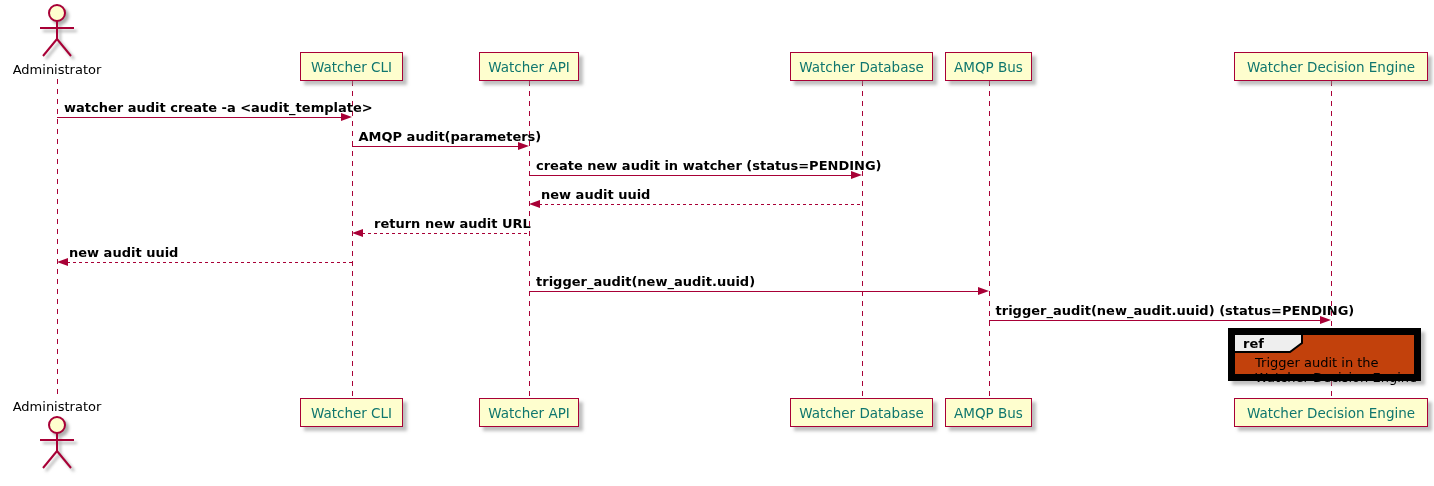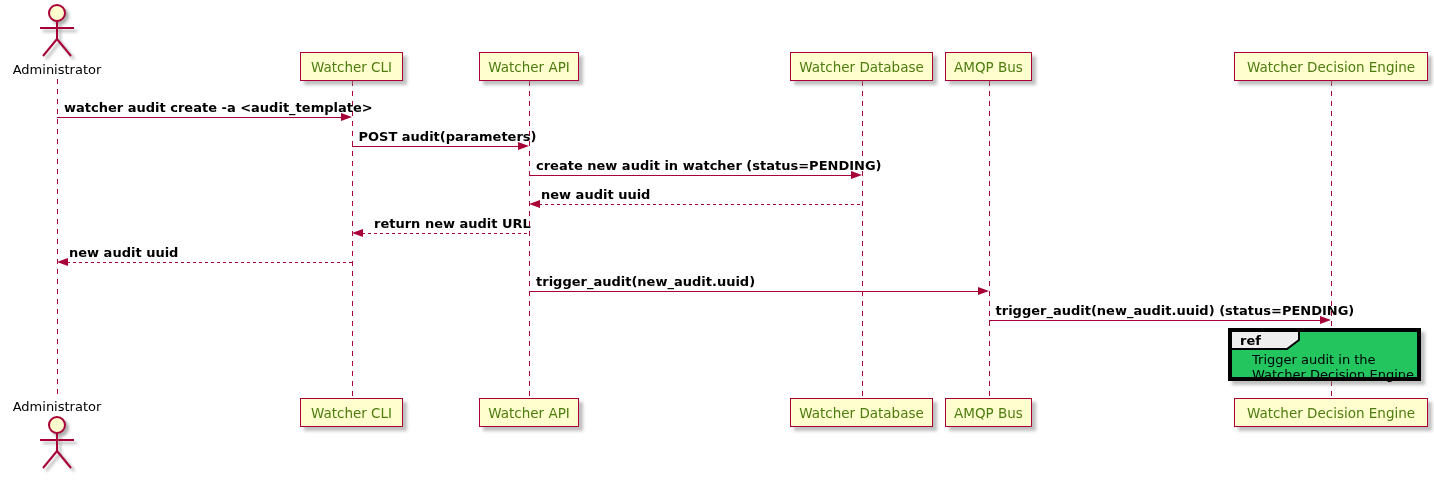--- a/index.html
+++ b/index.html
@@ -4,40 +4,40 @@
 <style>
   html,body{margin:0;padding:0;background:#ffffff;}
   #stage{
     position:relative;width:1434px;height:486px;background:#ffffff;
     font-family:"DejaVu Sans","Liberation Sans",sans-serif;overflow:hidden;
   }
   .pbox{
     position:absolute;background:#FEFECE;border:1.6px solid #A80036;
     box-shadow:4px 4px 3px rgba(140,140,140,0.55);
     display:flex;align-items:center;justify-content:center;
-    font-size:13.5px;color:#4d7c0f;box-sizing:border-box;white-space:nowrap;
+    font-size:13.5px;color:#0f766e;box-sizing:border-box;white-space:nowrap;
   }
   .lifeline{
     position:absolute;width:1px;
     background:repeating-linear-gradient(180deg,#A80036 0 5px,transparent 5px 10px);
   }
   .actor-label{
     position:absolute;font-size:13px;color:#000;text-align:center;white-space:nowrap;
     transform:translateX(-50%);
   }
   .actor-figure{position:absolute;filter:drop-shadow(3px 3px 1.5px rgba(140,140,140,0.7));}
   .msg-label{position:absolute;font-size:13px;color:#000;white-space:nowrap;font-weight:bold;}
   .msg-line{position:absolute;height:1px;}
   .msg-line.solid{background:#A80036;}
   .msg-line.dashed{background:repeating-linear-gradient(90deg,#A80036 0 3px,transparent 3px 6px);}
   .arrowhead{position:absolute;width:0;height:0;}
   .arrowhead.right{border-top:4.5px solid transparent;border-bottom:4.5px solid transparent;border-left:11px solid #A80036;}
   .arrowhead.left{border-top:4.5px solid transparent;border-bottom:4.5px solid transparent;border-right:11px solid #A80036;}
   .fragment{
-    position:absolute;background:#22c55e;border:4px solid #eab308;
+    position:absolute;background:#c2410c;border:7px solid #eab308;
     box-shadow:4px 4px 3px rgba(140,140,140,0.55);box-sizing:border-box;
   }
   .fragment-header{position:absolute;left:-2px;top:-2px;}
   .fragment-body{
     position:absolute;left:20px;top:20px;font-size:13px;line-height:15px;color:#000;
     white-space:nowrap;
   }
 </style>
 </head>
 <body>
@@ -73,21 +73,21 @@
     <div class="pbox" style="left: 945px; top: 52px; width: 87px; height: 29px; background: rgb(254, 254, 206); border-color: rgb(168, 0, 54);">AMQP Bus</div>
     <div class="pbox" style="left: 945px; top: 398px; width: 87px; height: 29px; background: rgb(254, 254, 206); border-color: rgb(168, 0, 54);">AMQP Bus</div>
     <div class="lifeline" style="left: 1331px; top: 81px; height: 317px;"></div>
     <div class="pbox" style="left: 1234px; top: 52px; width: 194px; height: 29px; background: rgb(254, 254, 206); border-color: rgb(168, 0, 54);">Watcher Decision Engine</div>
     <div class="pbox" style="left: 1234px; top: 398px; width: 194px; height: 29px; background: rgb(254, 254, 206); border-color: rgb(168, 0, 54);">Watcher Decision Engine</div>
     <div class="msg-line solid" style="left: 57px; top: 117px; width: 284.5px;"></div>
     <div class="arrowhead right" style="top: 113px; left: 340.5px;"></div>
     <div class="msg-label" style="left: 64px; top: 100px;">watcher audit create -a &lt;audit_template&gt;</div>
     <div class="msg-line solid" style="left: 351.5px; top: 146px; width: 167.5px;"></div>
     <div class="arrowhead right" style="top: 142px; left: 518px;"></div>
-    <div class="msg-label" style="left: 358.5px; top: 129px;">POST audit(parameters)</div>
+    <div class="msg-label" style="left: 358.5px; top: 129px;">AMQP audit(parameters)</div>
     <div class="msg-line solid" style="left: 529px; top: 175px; width: 322.5px;"></div>
     <div class="arrowhead right" style="top: 171px; left: 850.5px;"></div>
     <div class="msg-label" style="left: 536px; top: 158px;">create new audit in watcher (status=PENDING)</div>
     <div class="msg-line dashed" style="left: 539px; top: 204px; width: 322.5px;"></div>
     <div class="arrowhead left" style="top: 200px; left: 529px;"></div>
     <div class="msg-label" style="left: 541px; top: 187px;">new audit uuid</div>
     <div class="msg-line dashed" style="left: 361.5px; top: 233px; width: 167.5px;"></div>
     <div class="arrowhead left" style="top: 229px; left: 351.5px;"></div>
     <div class="msg-label" style="left: 374px; top: 216px;">return new audit URL</div>
     <div class="msg-line dashed" style="left: 67px; top: 262px; width: 284.5px;"></div>

